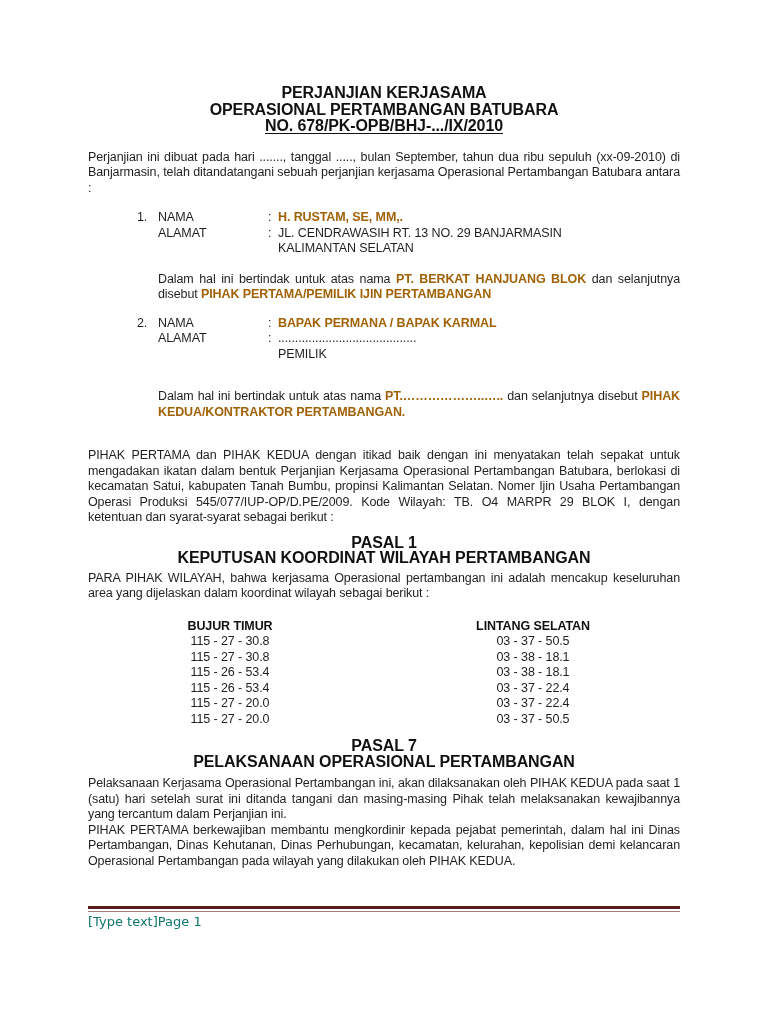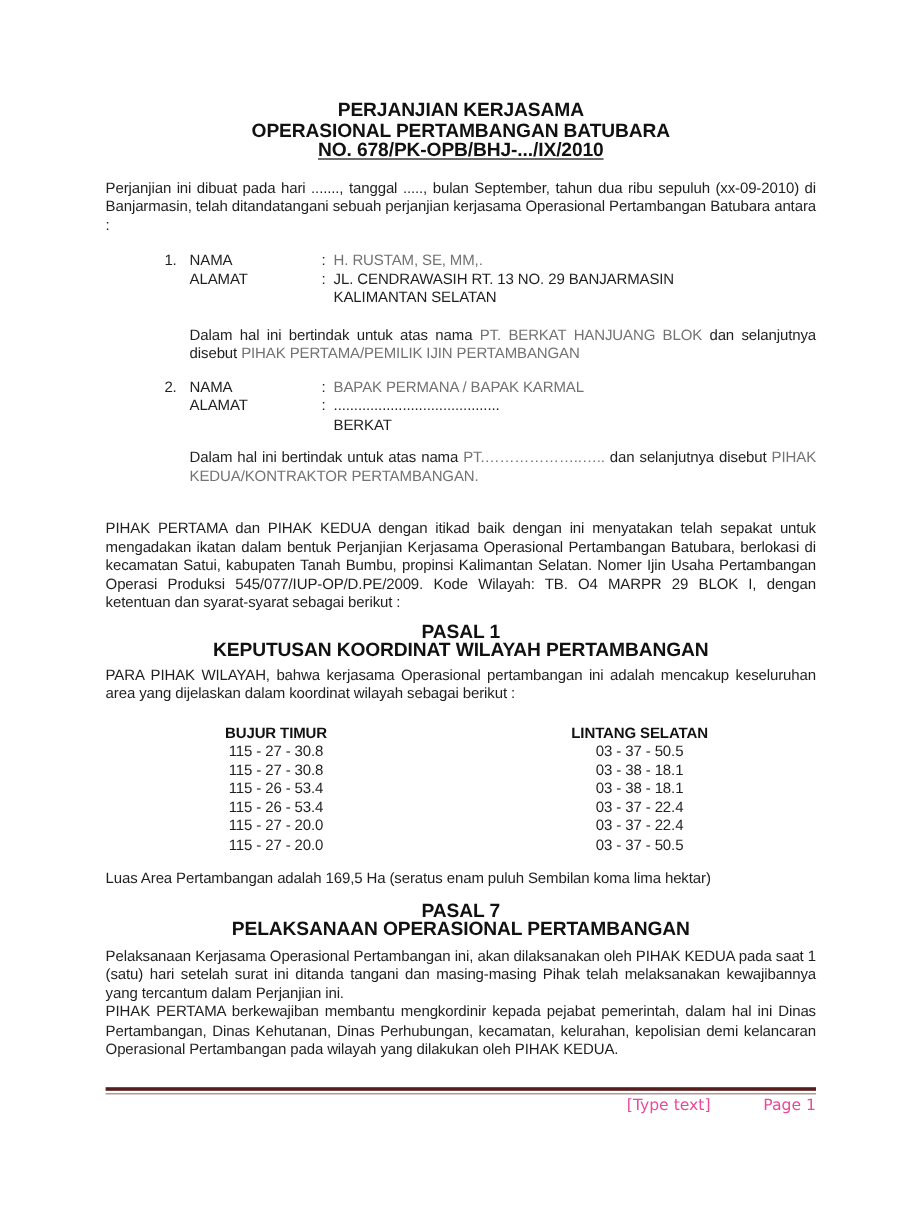--- a/index.html
+++ b/index.html
@@ -21,43 +21,43 @@
   p { margin:0; }
   .just { text-align:justify; }
   .intro { margin-top:15px; }
 
   .party { margin-top:14px; margin-left:49px; display:grid; grid-template-columns:21px 110px 10px 1fr; }
   .party.second { margin-top:13px; }
   .p-num { grid-column:1; }
   .p-label { white-space:nowrap; }
   .p-colon { text-align:left; }
   .note { margin-top:15px; margin-left:70px; text-align:justify; }
-  .note.second { margin-top:12px; }
-  b, .bold { font-weight:normal; color:#737373; }
+  .note.second { margin-top:27px; }
+  b, .bold { font-weight:bold; color:#a16207; }
 
   .agreement { margin-top:28px; }
 
   .pasal-head { margin-top:9px; text-align:center; font-weight:bold; font-size:16px; line-height:15.5px; color:#111; }
   .pasal-head.p2 { margin-top:11px; }
   .pasal1-para { margin-top:5px; }
 
   .coords { margin-top:17px; display:flex; }
   .coord-col { width:200px; text-align:center; }
   .coord-col.c1 { margin-left:42px; }
   .coord-col.c2 { margin-left:103px; }
   .coord-col .hdr { font-weight:bold; color:#111; }
   .coord-col div { line-height:15.5px; }
 
   .luas { margin-top:13px; }
   .p2-para1 { margin-top:7px; }
 
   .footer { position:absolute; left:88px; right:88px; top:906px; }
   .footer-rule { height:2px; border-top:3px solid #571d1c; border-bottom:1px solid #9d7f7e; }
-  .footer-row { display:flex; justify-content:flex-end; margin-top:2px;
-                font-family:"DejaVu Sans", sans-serif; font-size:13px; color:#ec4899; letter-spacing:0;gap:44px; }
+  .footer-row { display:flex; justify-content:flex-start; margin-top:2px;
+                font-family:"DejaVu Sans", sans-serif; font-size:13px; color:#0f766e; letter-spacing:0; }
 </style>
 </head>
 <body>
 
 <div class="page">
 
   <div class="title-block">
     <div>PERJANJIAN KERJASAMA</div>
     <div>OPERASIONAL PERTAMBANGAN BATUBARA</div>
     <div class="doc-number">NO. 678/PK-OPB/BHJ-.../IX/2010</div>
@@ -83,21 +83,21 @@
   <div class="party second">
     <div class="p-num">2.</div>
     <div class="p-label">NAMA</div>
     <div class="p-colon">:</div>
     <div class="bold">BAPAK PERMANA / BAPAK KARMAL</div>
     <div></div>
     <div class="p-label">ALAMAT</div>
     <div class="p-colon">:</div>
     <div>
       <div>.........................................</div>
-      <div>BERKAT</div>
+      <div>PEMILIK</div>
     </div>
   </div>
   <p class="note second"><span>Dalam hal ini bertindak untuk atas nama </span><b>PT.………………..…..</b><span> dan selanjutnya disebut </span><b>PIHAK KEDUA/KONTRAKTOR PERTAMBANGAN.</b></p>
 
   <p class="agreement just">PIHAK PERTAMA dan PIHAK KEDUA dengan itikad baik dengan ini menyatakan telah sepakat untuk mengadakan ikatan dalam bentuk Perjanjian Kerjasama Operasional Pertambangan Batubara, berlokasi di kecamatan Satui, kabupaten Tanah Bumbu, propinsi Kalimantan Selatan. Nomer Ijin Usaha Pertambangan Operasi Produksi 545/077/IUP-OP/D.PE/2009. Kode Wilayah: TB. O4 MARPR 29 BLOK I, dengan ketentuan dan syarat-syarat sebagai berikut :</p>
 
   <div class="pasal-head">
     <div>PASAL 1</div>
     <div>KEPUTUSAN KOORDINAT WILAYAH PERTAMBANGAN</div>
   </div>
@@ -118,21 +118,20 @@
       <div class="hdr">LINTANG SELATAN</div>
       <div>03 - 37 - 50.5</div>
       <div>03 - 38 - 18.1</div>
       <div>03 - 38 - 18.1</div>
       <div>03 - 37 - 22.4</div>
       <div>03 - 37 - 22.4</div>
       <div>03 - 37 - 50.5</div>
     </div>
   </div>
 
-  <p class="luas">Luas Area Pertambangan adalah 169,5 Ha (seratus enam puluh Sembilan koma lima hektar)</p>
 
   <div class="pasal-head p2">
     <div>PASAL 7</div>
     <div>PELAKSANAAN OPERASIONAL PERTAMBANGAN</div>
   </div>
 
   <p class="p2-para1 just">Pelaksanaan Kerjasama Operasional Pertambangan ini, akan dilaksanakan oleh PIHAK KEDUA pada saat 1 (satu) hari setelah surat ini ditanda tangani dan masing-masing Pihak telah melaksanakan kewajibannya yang tercantum dalam Perjanjian ini.</p>
   <p class="just">PIHAK PERTAMA berkewajiban membantu mengkordinir kepada pejabat pemerintah, dalam hal ini Dinas Pertambangan, Dinas Kehutanan, Dinas Perhubungan, kecamatan, kelurahan, kepolisian demi kelancaran Operasional Pertambangan pada wilayah yang dilakukan oleh PIHAK KEDUA.</p>
 
   <div class="footer">

